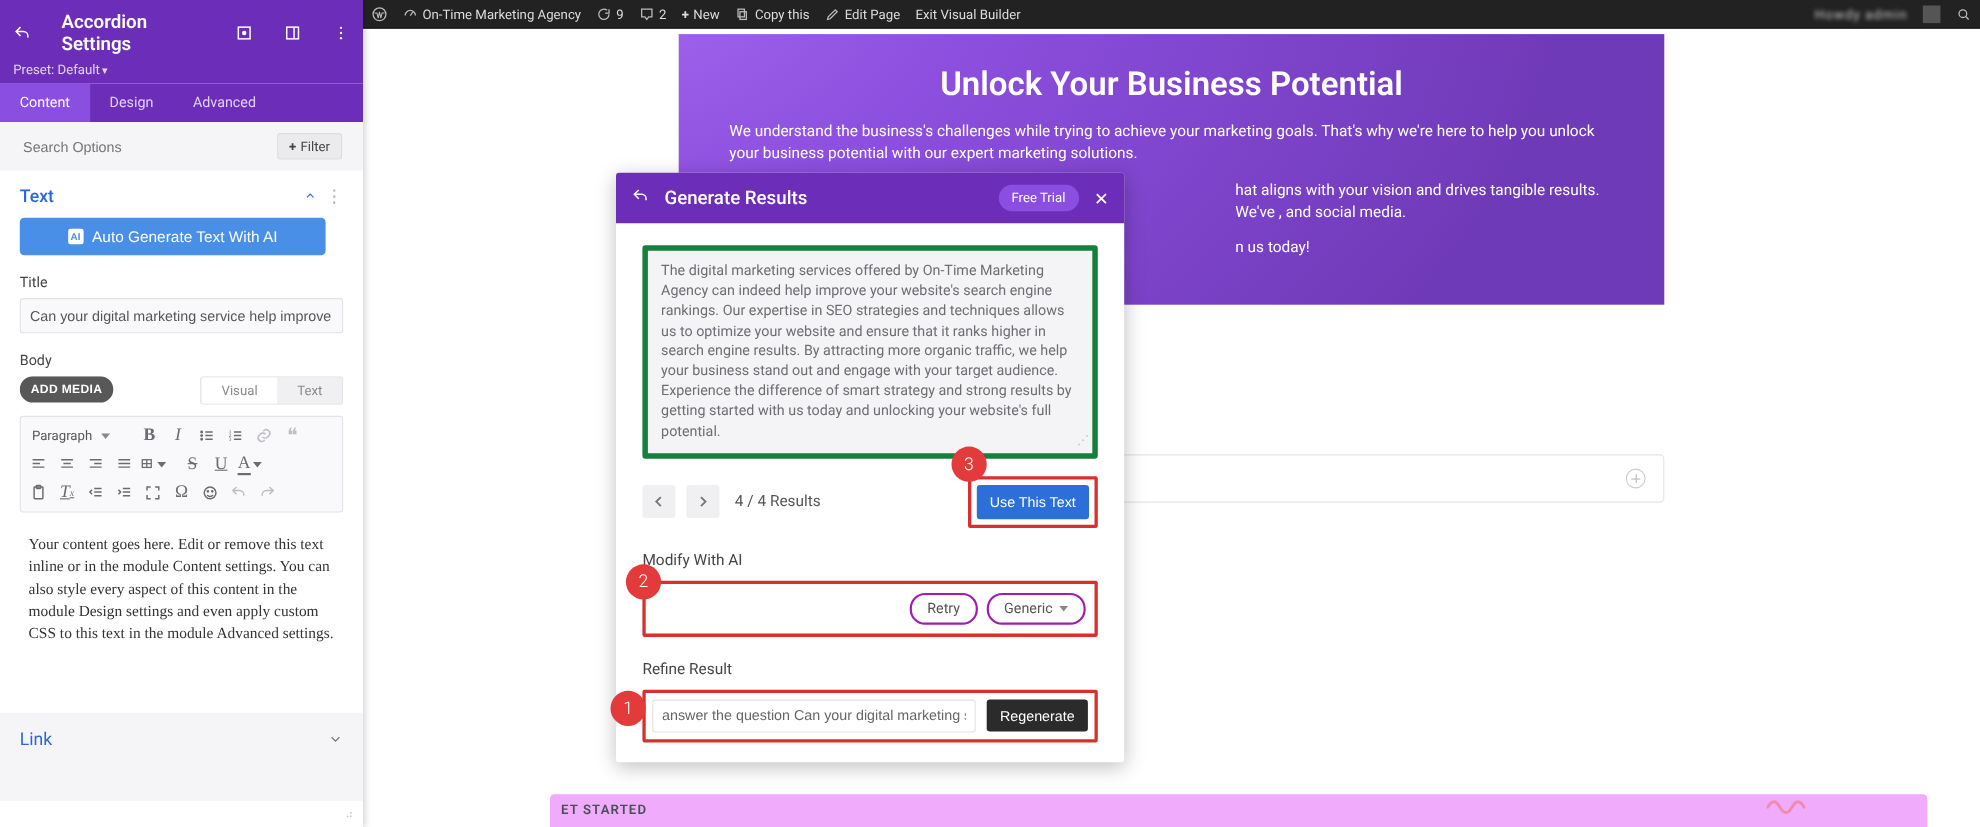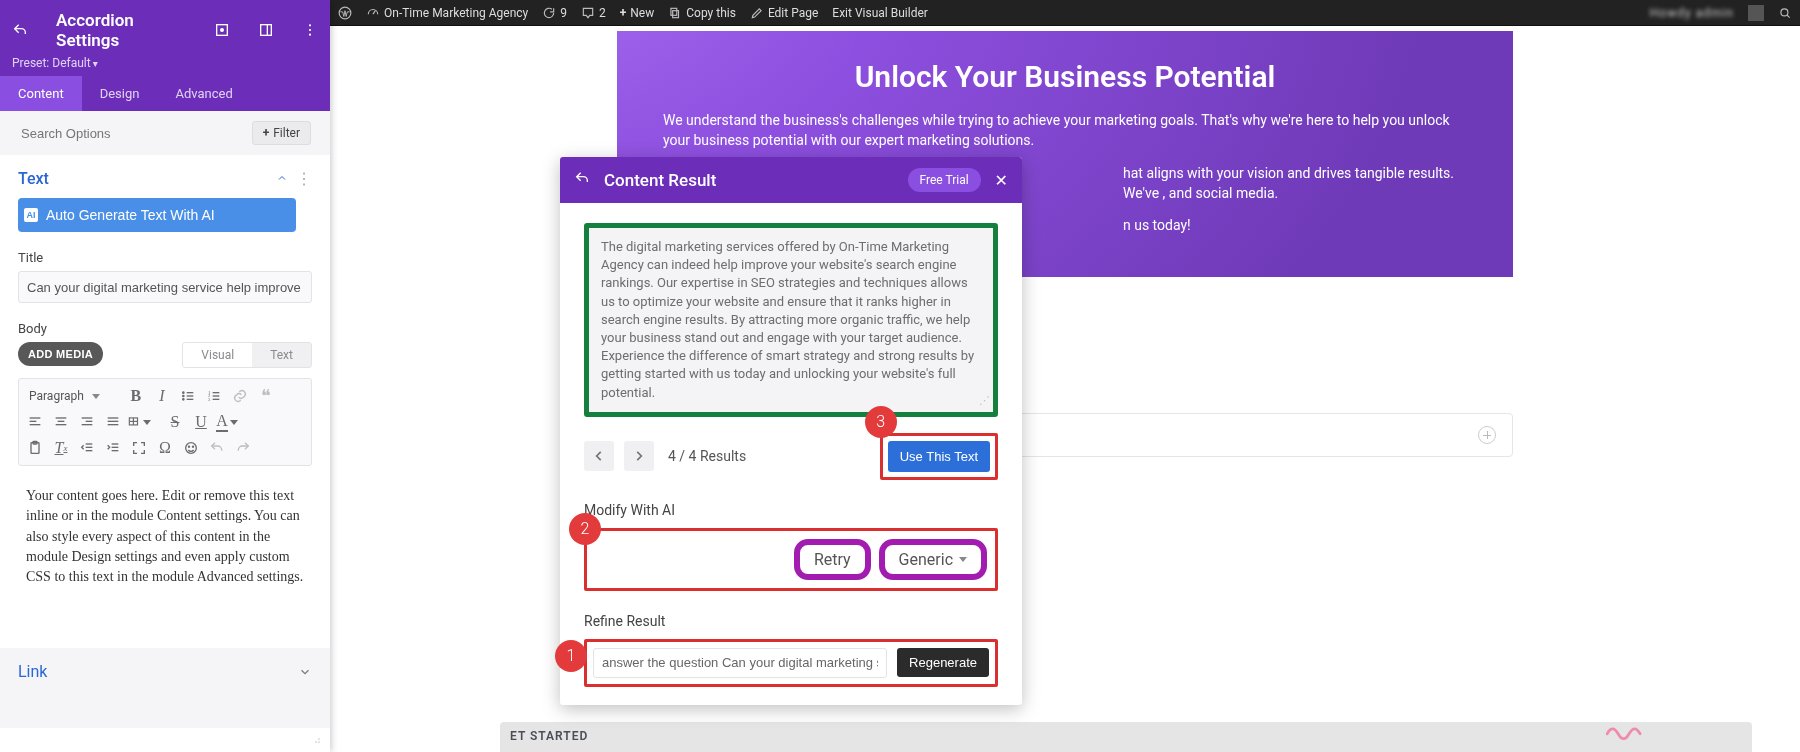--- a/index.html
+++ b/index.html
@@ -24,21 +24,21 @@
   .hero p{margin:0 0 12px;font-size:14px;line-height:1.45}
 
   
   .accrow{width:896px;margin:136px auto 0;border:1px solid #e5e5e5;border-radius:4px;padding:12px 16px;display:flex;align-items:center;color:#777;font-size:14px}
   .accrow .tg{margin-left:auto;width:18px;height:18px;border:1px solid #ccc;border-radius:50%;position:relative}
   .accrow .tg::before,.accrow .tg::after{content:"";position:absolute;background:#bbb}
   .accrow .tg::before{left:4px;right:4px;top:8px;height:1px}
   .accrow .tg::after{top:4px;bottom:4px;left:8px;width:1px}
 
   
-  .strip{position:absolute;left:0;right:0;bottom:0;height:30px;margin:0 48px 0 170px;background:#e5e5e5;border-radius:4px 4px 0 0}
+  .strip{position:absolute;left:0;right:0;bottom:0;height:30px;margin:0 48px 0 170px;background:#f0abfc;border-radius:4px 4px 0 0}
   .strip span{position:absolute;left:10px;top:7px;font-size:12px;letter-spacing:1px;color:#4a4f57;font-weight:600}
   .squig{position:absolute;right:150px;bottom:8px}
   .squig svg{width:44px;height:18px}
 
   
   .panel{position:absolute;left:0;top:0;width:330px;bottom:0;background:#fff;box-shadow:2px 0 6px rgba(0,0,0,.18);z-index:10;display:flex;flex-direction:column}
   .phdr{background:#6c2eb9;color:#fff;padding:10px 12px 6px}
   .phdr .trow{display:flex;align-items:center;gap:28px}
   .phdr .ttl{font-size:17px;font-weight:600;flex:1}
   .phdr .hico{cursor:pointer;display:inline-flex}
@@ -50,21 +50,21 @@
   .tabs .tab.on{background:#8a4ee0;color:#fff}
 
   .pbody{flex:1;overflow:auto;background:#f5f5f7}
   .srch{display:flex;align-items:center;padding:10px 19px}
   .srch input{flex:1;border:none;background:transparent;font-size:13px;color:#555;outline:none}
   .fbtn{display:flex;align-items:center;gap:4px;background:#ebebee;border:1px solid #ddd;border-radius:3px;padding:4px 10px;font-size:12px;color:#444;cursor:pointer}
   .sect{padding:8px 18px}
   .shead{display:flex;align-items:center;color:#2a67d6;font-size:16px;font-weight:500;margin:6px 0 10px}
   .shead .chv{margin-left:auto;margin-right:8px;color:#2a67d6}
   .shead .dots{color:#aaa;cursor:pointer}
-  .aibtn{width:278px;height:34px;border:none;border-radius:4px;background:#4a8fe7;color:#fff;font-size:14px;display:flex;align-items:center;justify-content:flex-start;gap:8px;cursor:pointer}
+  .aibtn{width:278px;height:34px;border:none;border-radius:4px;background:#4a8fe7;color:#fff;font-size:14px;display:flex;align-items:center;justify-content:center;gap:8px;cursor:pointer}
   .aibtn .sq{width:14px;height:14px;background:#fff;color:#4a8fe7;border-radius:2px;font-size:9px;font-weight:700;display:flex;align-items:center;justify-content:center}
   .lbl{font-size:13px;color:#444;margin:18px 0 6px}
   .tinput{width:100%;height:32px;border:1px solid #e3e3e6;background:#f9f9fb;border-radius:3px;padding:0 8px;font-size:13px;color:#555;outline:none}
 
   .mediabtn{background:#585858;color:#fff;border:none;border-radius:12px;padding:6px 10px;font-size:11px;font-weight:700;letter-spacing:.3px;cursor:pointer}
   .edtabs{float:right;display:flex;background:#f0f0f2;border:1px solid #e3e3e6;border-radius:3px;overflow:hidden}
   .edtabs span{padding:5px 18px;font-size:12px;color:#8a8a8f;cursor:pointer}
   .edtabs span.on{background:#fff}
   .toolbar{clear:both;margin-top:10px;border:1px solid #e3e3e6;background:#f9f9fb;border-radius:3px;padding:6px 4px 2px}
   .tbr{display:flex;align-items:center;flex-wrap:wrap;gap:2px;margin-bottom:4px}
@@ -89,21 +89,21 @@
   .navrow{display:flex;align-items:center;gap:10px;margin-top:16px}
   .navrow .nb{width:30px;height:30px;background:#f0f0f2;border-radius:3px;display:flex;align-items:center;justify-content:center;color:#777;cursor:pointer}
   .navrow .cnt{font-size:14px;color:#555;margin-left:4px}
   .usebox{margin-left:auto;border:3px solid #d92f2f;padding:5px;border-radius:2px;position:relative}
   .usebtn{background:#2d6fd9;color:#fff;border:none;padding:8px 12px;font-size:13px;border-radius:3px;cursor:pointer}
   .bub{position:absolute;width:32px;height:32px;border-radius:50%;background:#e33b3b;color:#fff;display:flex;align-items:center;justify-content:center;font-size:16px;font-weight:300}
   .b3{left:-18px;top:-30px}
 
   .mlbl{font-size:14px;color:#444;margin-top:22px}
   .modbox{margin-top:10px;border:3px solid #d92f2f;padding:8px;border-radius:2px;display:flex;justify-content:flex-end;position:relative}
-  .chip{border:6px solid #a21caf;border-radius:14px;padding:5px 14px;font-size:16px;color:#555;cursor:pointer;display:flex;align-items:center;gap:6px}
+  .chip{border:2px solid #a21caf;border-radius:14px;padding:5px 14px;font-size:13px;color:#555;cursor:pointer;display:flex;align-items:center;gap:6px}
   .chip+.chip{margin-left:8px}
   .b2{left:-18px;top:-18px}
 
   .refbox{margin-top:10px;border:3px solid #d92f2f;padding:6px;border-radius:2px;display:flex;gap:10px;position:relative;align-items:center}
   .refin{flex:1;height:30px;border:1px solid #e3e3e6;border-radius:3px;padding:0 8px;font-size:13px;color:#666;outline:none;background:#fff}
   .regen{background:#2b2b2b;color:#fff;border:none;padding:7px 12px;font-size:13px;border-radius:3px;cursor:pointer}
   .b1{left:-32px;top:-2px}
 
   .bbar{width:100%;height:24px;padding:0 8px;display:flex;align-items:center;justify-content:flex-end;background:transparent}
 </style>
@@ -436,21 +436,21 @@
         <path d="M2 20 q10-18 20 0 t20 0 t20 0" fill="none" stroke="#f08bb0" stroke-width="5" stroke-linecap="round"></path>
       </svg>
   </div>
 </div>
 
 <div class="modal">
   <div class="mhdr">
     <span><svg width="16" height="16" viewBox="0 0 24 24" fill="none" stroke="#fff" stroke-width="2">
           <path d="M10 4 4 10l6 6M4 10h10a6 6 0 0 1 6 6v2"></path>
         </svg></span>
-    <span class="ttl">Content Result</span>
+    <span class="ttl">Generate Results</span>
     <span class="pill">Free Trial</span>
     <span class="x">✕</span>
   </div>
   <div class="mbody">
     <div class="rbox">
       <span>The digital marketing services offered by On-Time Marketing Agency can indeed help improve your website's search engine rankings. Our expertise in SEO strategies and techniques allows us to optimize your website and ensure that it ranks higher in search engine results. By attracting more organic traffic, we help your business stand out and engage with your target audience. Experience the difference of smart strategy and strong results by getting started with us today and unlocking your website's full potential.</span>
       <span class="hndl">⋰</span>
     </div>
 
     <div class="navrow">

